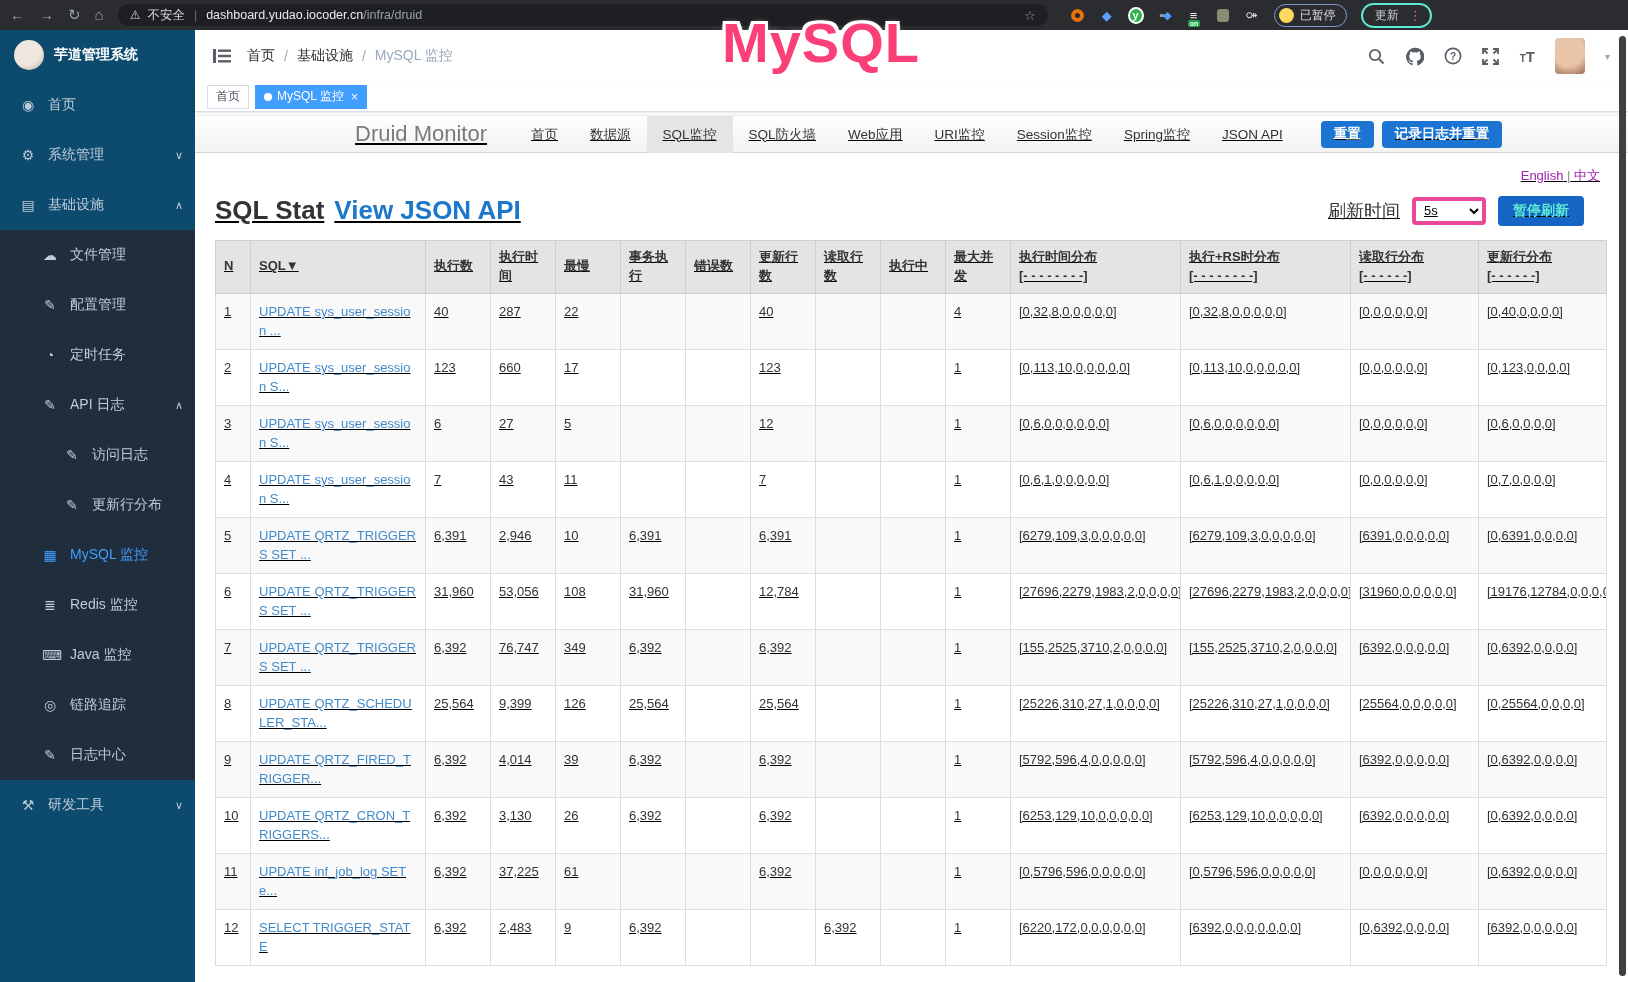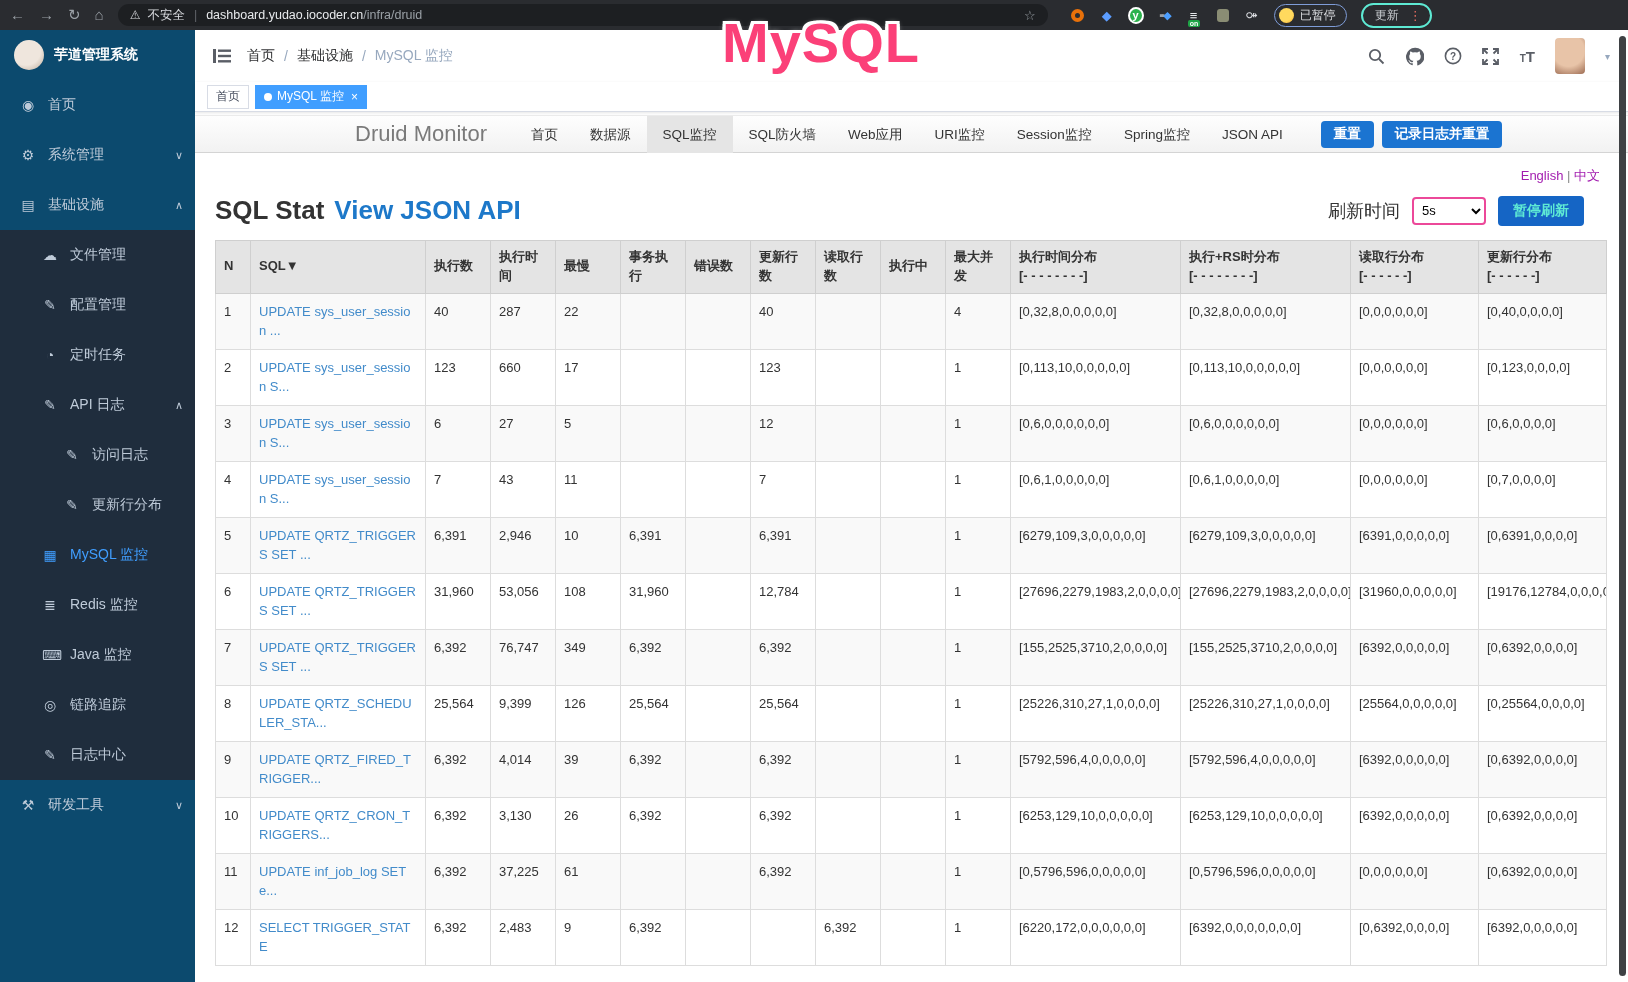--- a/index.html
+++ b/index.html
@@ -70,37 +70,37 @@
   .user-caret { color:#97a8be; font-size:10px; cursor:pointer; }
 
   
   .tags-bar { height:30px; background:#fff; border-bottom:1px solid #d8dce5; box-shadow:0 1px 3px rgba(0,0,0,.10); display:flex; align-items:center; padding:0 12px; gap:6px; position:relative; z-index:2; }
   .tag { height:24px; display:flex; align-items:center; gap:5px; border:1px solid #d8dce5; background:#fff; color:#495060; padding:0 8px; font-size:12px; cursor:pointer; }
   .tag.active { background:#409eff; border-color:#409eff; color:#fff; }
   .tag-dot { width:8px; height:8px; border-radius:50%; background:#fff; }
   .tag-close { font-size:12px; margin-left:2px; }
 
   
-  .druid-area { flex:1; background:#fff; position:relative; overflow:hidden; }
+  .druid-area { flex:1; background:#fff; position:relative; overflow:hidden;text-decoration:underline; }
   .druid-nav { margin-top:3px; height:38px; background:linear-gradient(#fefefe,#f2f2f2); border-top:1px solid #ececec; border-bottom:1px solid #d4d4d4; display:flex; align-items:center; padding-left:160px; }
   .druid-brand { font-size:22px; color:#7a7a7a; margin-right:28px; white-space:nowrap; }
   .dnav-item { padding:0 16px; line-height:37px; font-size:13.5px; color:#333; cursor:pointer; white-space:nowrap; }
   .dnav-item.active { background:#e5e5e5; }
   .druid-btn { background:#1b74d1; color:#fff; font-weight:bold; font-size:13.5px; border:none; border-radius:4px; height:27px; padding:0 13px; margin-left:8px; cursor:pointer; white-space:nowrap; }
   .druid-btn.first { margin-left:22px; }
 
   .lang-row { text-align:right; padding:14px 28px 0 0; font-size:13px; color:#888; }
   .lang-link { color:#a21caf; cursor:pointer; }
 
   .stat-header { display:flex; align-items:center; padding:10px 44px 0 20px; }
   .stat-title { font-size:26px; font-weight:bold; color:#333; }
   .stat-link { font-size:26px; font-weight:bold; color:#1d78c9; margin-left:10px; cursor:pointer; }
   .refresh-controls { margin-left:auto; display:flex; align-items:center; gap:12px; }
   .refresh-label { font-size:18px; color:#333; }
-  .refresh-select { width:74px; height:28px; border:2px solid #ec4899; border-radius:4px; font-size:13px; padding:0 4px; background:#fff; font-family:inherit; }
+  .refresh-select { width:74px; height:28px; border:4px solid #ec4899; border-radius:4px; font-size:13px; padding:0 4px; background:#fff; font-family:inherit; }
   .pause-btn { background:#1565c5; color:#5eead4; font-weight:bold; border:none; border-radius:4px; height:30px; padding:0 15px; font-size:14px; cursor:pointer; }
 
   table.sql-table { margin:14px 0 0 20px; border-collapse:collapse; table-layout:fixed; width:1391px; font-size:13px; }
   .sql-table th { background:#e4e4e4; border:1px solid #cfcfcf; padding:7px 8px; text-align:left; font-weight:bold; color:#333; vertical-align:middle; line-height:1.45; }
   .sql-table td { border:1px solid #ddd; padding:8px; color:#333; vertical-align:top; height:55px; line-height:1.5; overflow:hidden; }
   .sql-table tbody tr:nth-child(odd) td { background:#f9f9f9; }
   .sql-link { color:#428bca; cursor:pointer; word-break:break-all; }
   .th-sub { display:block; }
 
   

